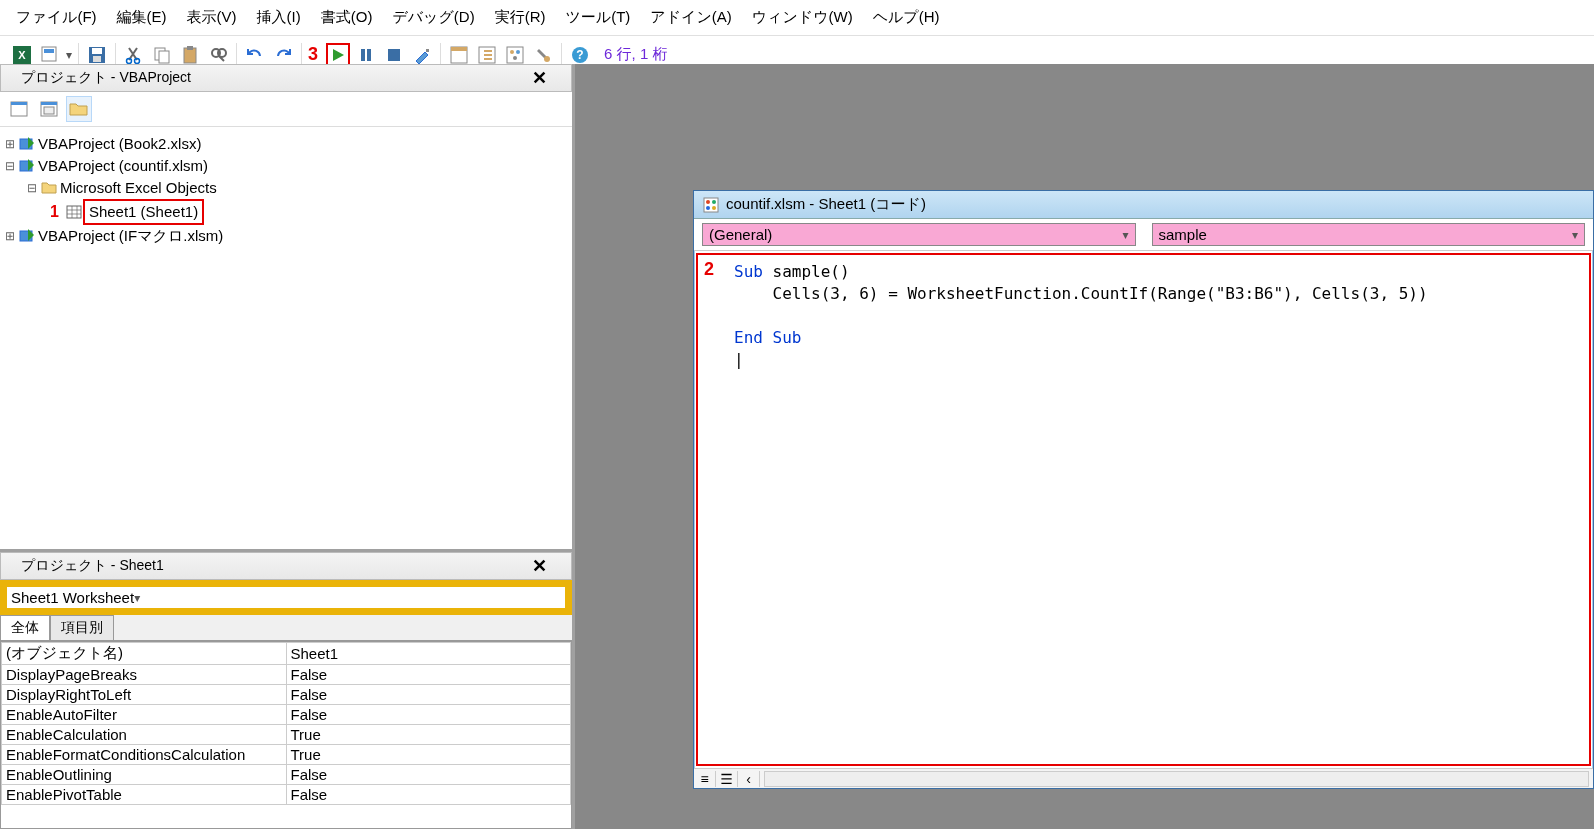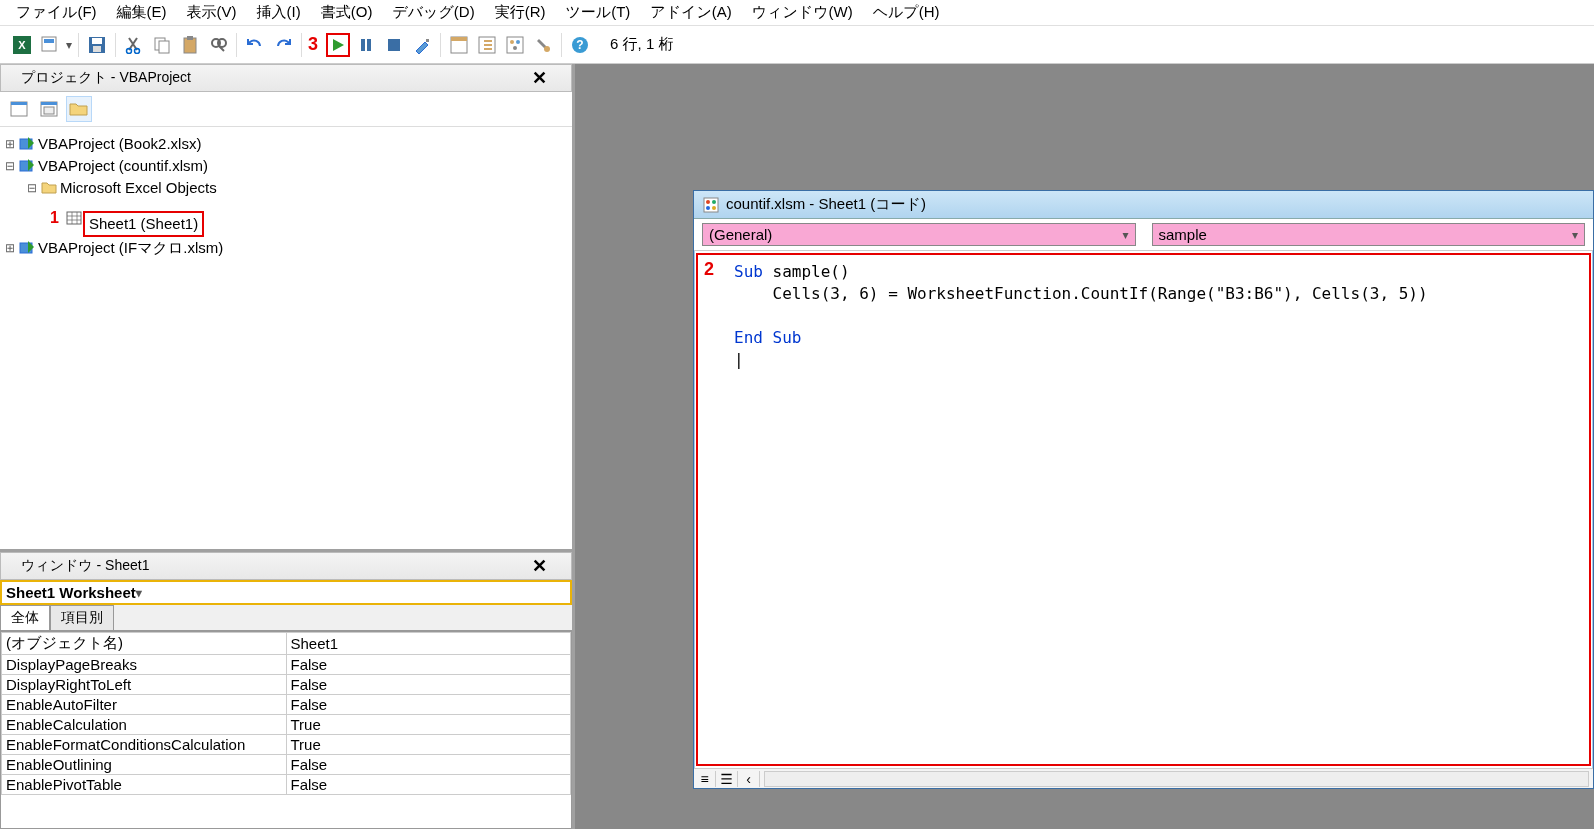--- a/index.html
+++ b/index.html
@@ -11,21 +11,21 @@
   height: 829px;
   overflow: hidden;
   position: relative;
 }
 .menubar {
   display: flex;
   gap: 12px;
   padding: 2px 12px;
   background: #fff;
   border-bottom: 1px solid #e0e0e0;
-  height: 26px;
+  height: 36px;
   align-items: center;
   font-size: 15px;
 }
 .menu-item { cursor: pointer; padding: 2px 4px; }
 .toolbar {
   display: flex;
   gap: 4px;
   padding: 4px 10px;
   background: #fff;
   border-bottom: 1px solid #ccc;
@@ -34,21 +34,21 @@
   font-size: 15px;
 }
 .tb-btn {
   width: 24px; height: 24px;
   display: flex; align-items: center; justify-content: center;
   cursor: pointer;
   border: 1px solid transparent;
 }
 .tb-btn.highlighted { border: 2px solid #e60000; }
 .tb-sep { width: 1px; height: 24px; background: #ddd; margin: 0 2px; }
-.tb-status { margin-left: 6px; padding: 2px 8px; color: #000000; }
+.tb-status { padding: 2px 8px; color: #6d28d9; }
 .tb-run svg { display: block; }
 
 .main-area {
   display: flex;
   position: absolute;
   top: 64px; left: 0; right: 0; bottom: 0;
 }
 .left-panels {
   width: 575px;
   display: flex;
@@ -87,27 +87,27 @@
   background-image: repeating-linear-gradient(
     to bottom, transparent 0, transparent 22px
   );
 }
 .tree ul { list-style: none; padding-left: 0; }
 .tree li { position: relative; }
 .tree-row { display: flex; align-items: center; gap: 2px; padding-left: var(--indent,0); white-space: nowrap;}
 .tree-toggle { width: 12px; text-align: center; cursor:pointer; color:#666; font-size:12px;}
 .tree-icon { width:18px; height:16px; display:inline-flex; align-items:center; justify-content:center;}
 .tree-label { cursor: pointer; }
-.tree-label.selected { border: 2px solid #e60000; padding: 0 4px; margin-left:-2px;margin-top:12px;}
+.tree-label.selected { border: 2px solid #e60000; padding: 0 4px; margin-left:-2px;}
 .marker-1 { color: #e60000; font-weight: bold; font-size: 16px; margin-right: 4px;}
 
 .properties-panel { height: 280px; display:flex; flex-direction:column; border-top: 3px solid #a0a0a0;}
 .prop-combo {
-  width: 100%; border: 2px solid #eab308; padding: 2px 4px; background:#fff;
-  font-size: 15px; display:flex; justify-content:flex-start; align-items:center; cursor:pointer;font-weight:bold;
+  width: 100%; border: 7px solid #eab308; padding: 2px 4px; background:#fff;
+  font-size: 15px; display:flex; justify-content:flex-start; align-items:center; cursor:pointer;
 }
 .prop-tabs { display:flex; background:#f0f0f0; border-bottom:1px solid #999;}
 .prop-tab { padding: 3px 10px; border: 1px solid #999; border-bottom:none; background:#fff; cursor:pointer; font-size:14px;}
 .prop-tab:not(.active){ background:#e8e8e8;}
 .prop-grid { flex:1; overflow:auto; border:1px solid #999;}
 .prop-grid table { width:100%; border-collapse: collapse; font-size:15px;}
 .prop-grid td { border: 1px solid #ccc; padding: 1px 4px; }
 .prop-grid td:first-child { width: 50%; margin-left: 24px; }
 
 .right-area {
@@ -385,21 +385,21 @@
                 </span>
               <span class="tree-label">VBAProject (IFマクロ.xlsm)</span>
             </div>
           </li>
         </ul>
       </div>
     </div>
 
     <div class="properties-panel">
       <div class="panel-header">
-        <span>ウィンドウ - Sheet1</span>
+        <span>プロジェクト - Sheet1</span>
         <span class="close-x">✕</span>
       </div>
       <div class="prop-combo">
         <span>Sheet1 Worksheet</span>
         <span class="chev">▾</span>
       </div>
       <div class="prop-tabs">
         <div class="prop-tab active">全体</div>
         <div class="prop-tab">項目別</div>
       </div>

